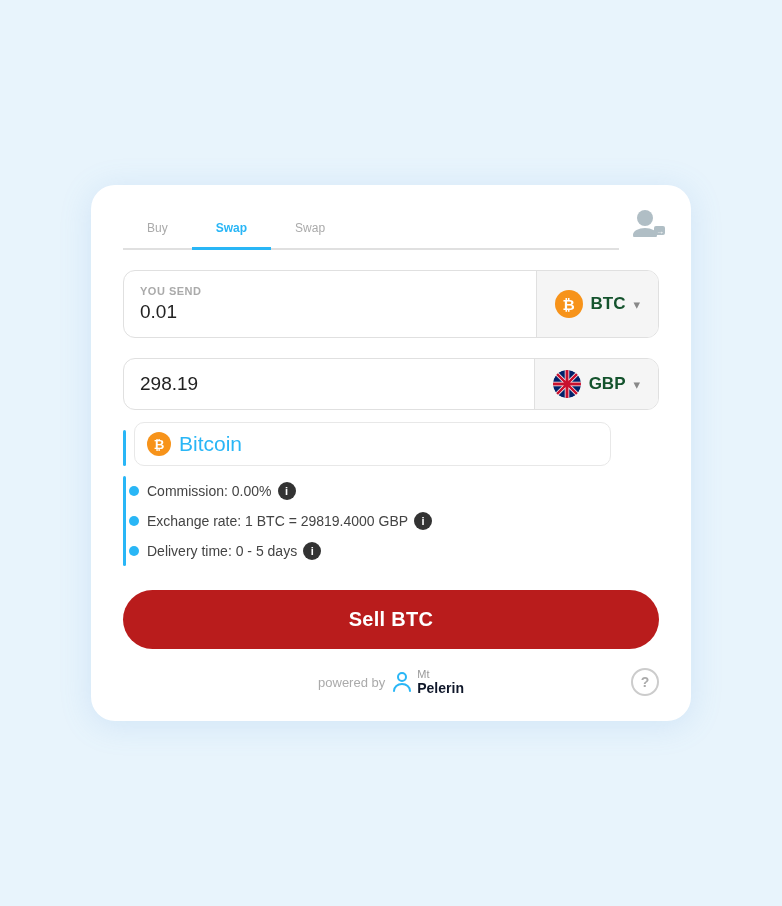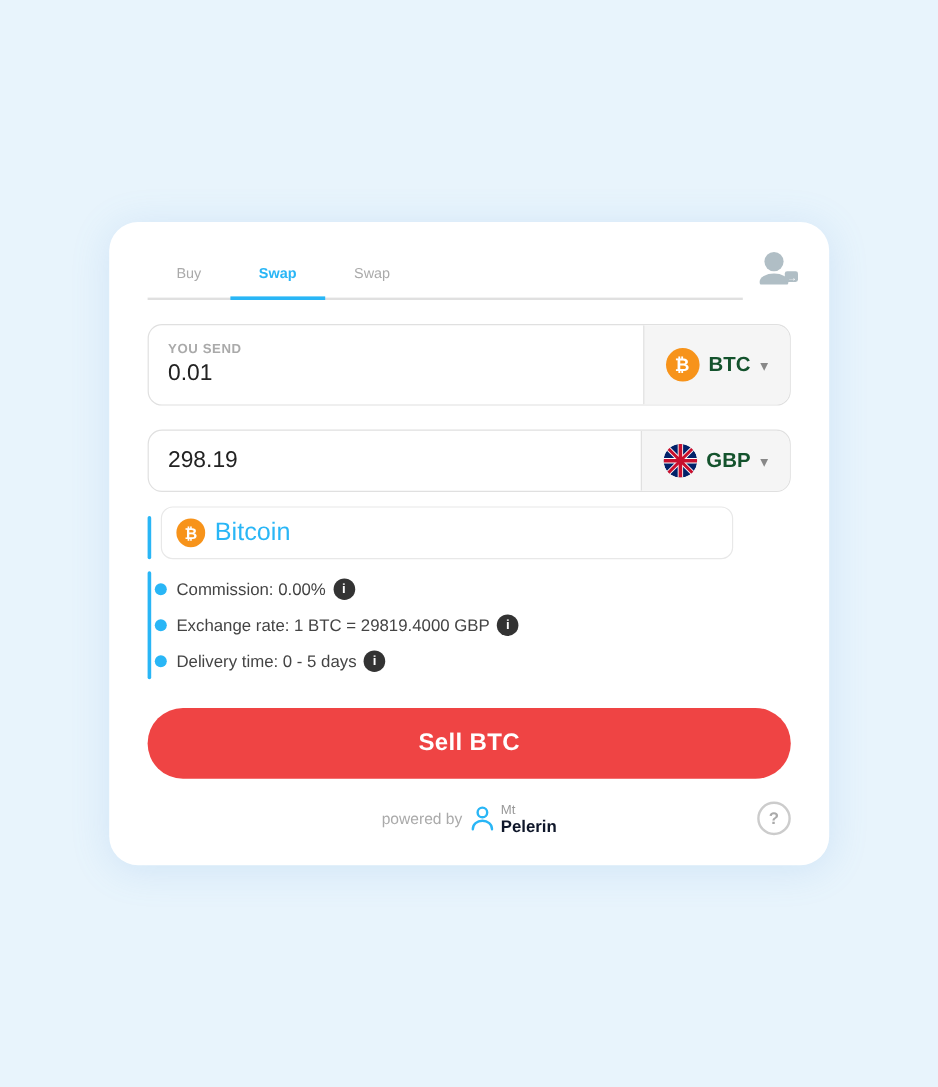--- a/index.html
+++ b/index.html
@@ -144,21 +144,21 @@
       font-size: 11px;
       font-weight: 700;
       flex-shrink: 0;
       cursor: pointer;
     }
     
     .sell-btn {
       display: block;
       width: 100%;
       padding: 18px;
-      background: #ef4444;
+      background: #b91c1c;
       color: #fff;
       font-size: 20px;
       font-weight: 600;
       border: none;
       border-radius: 50px;
       cursor: pointer;
       margin-top: 24px;
       letter-spacing: 0.3px;
     }
     

